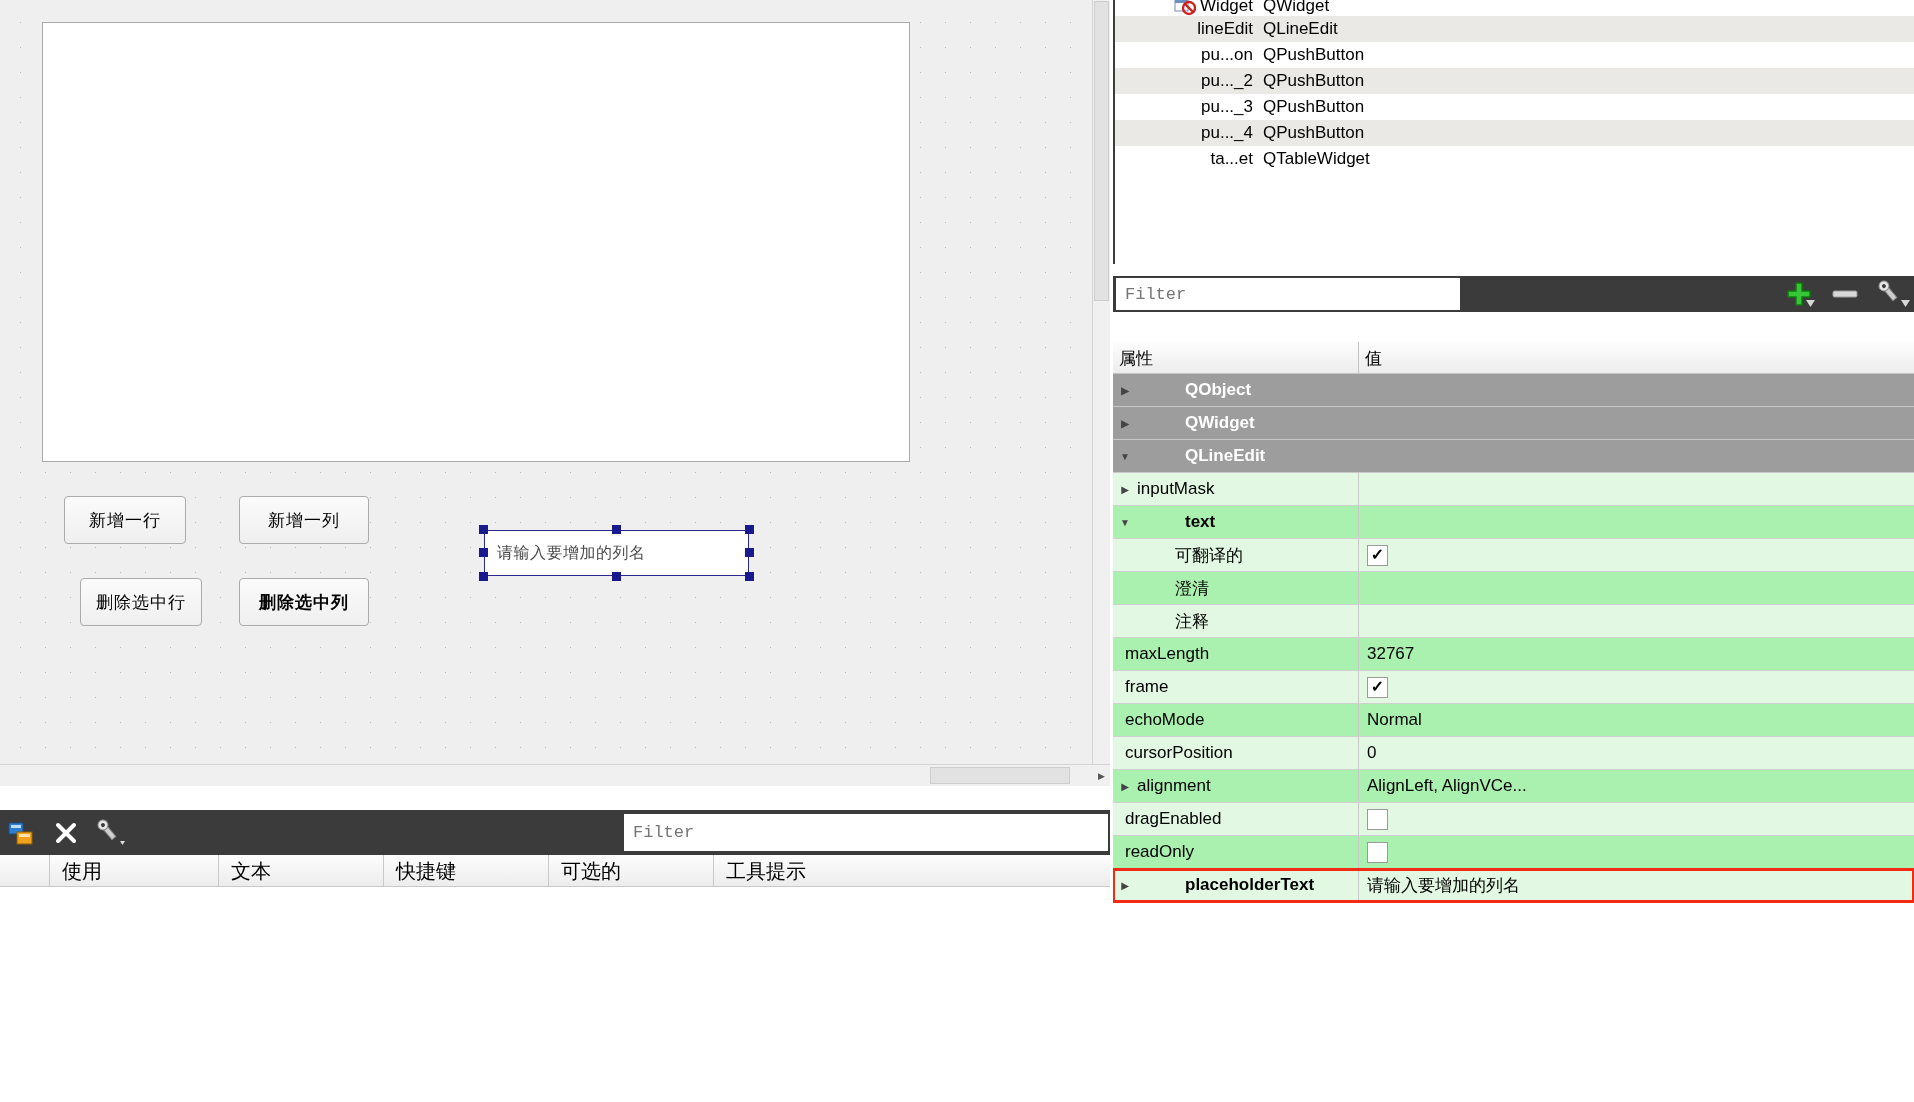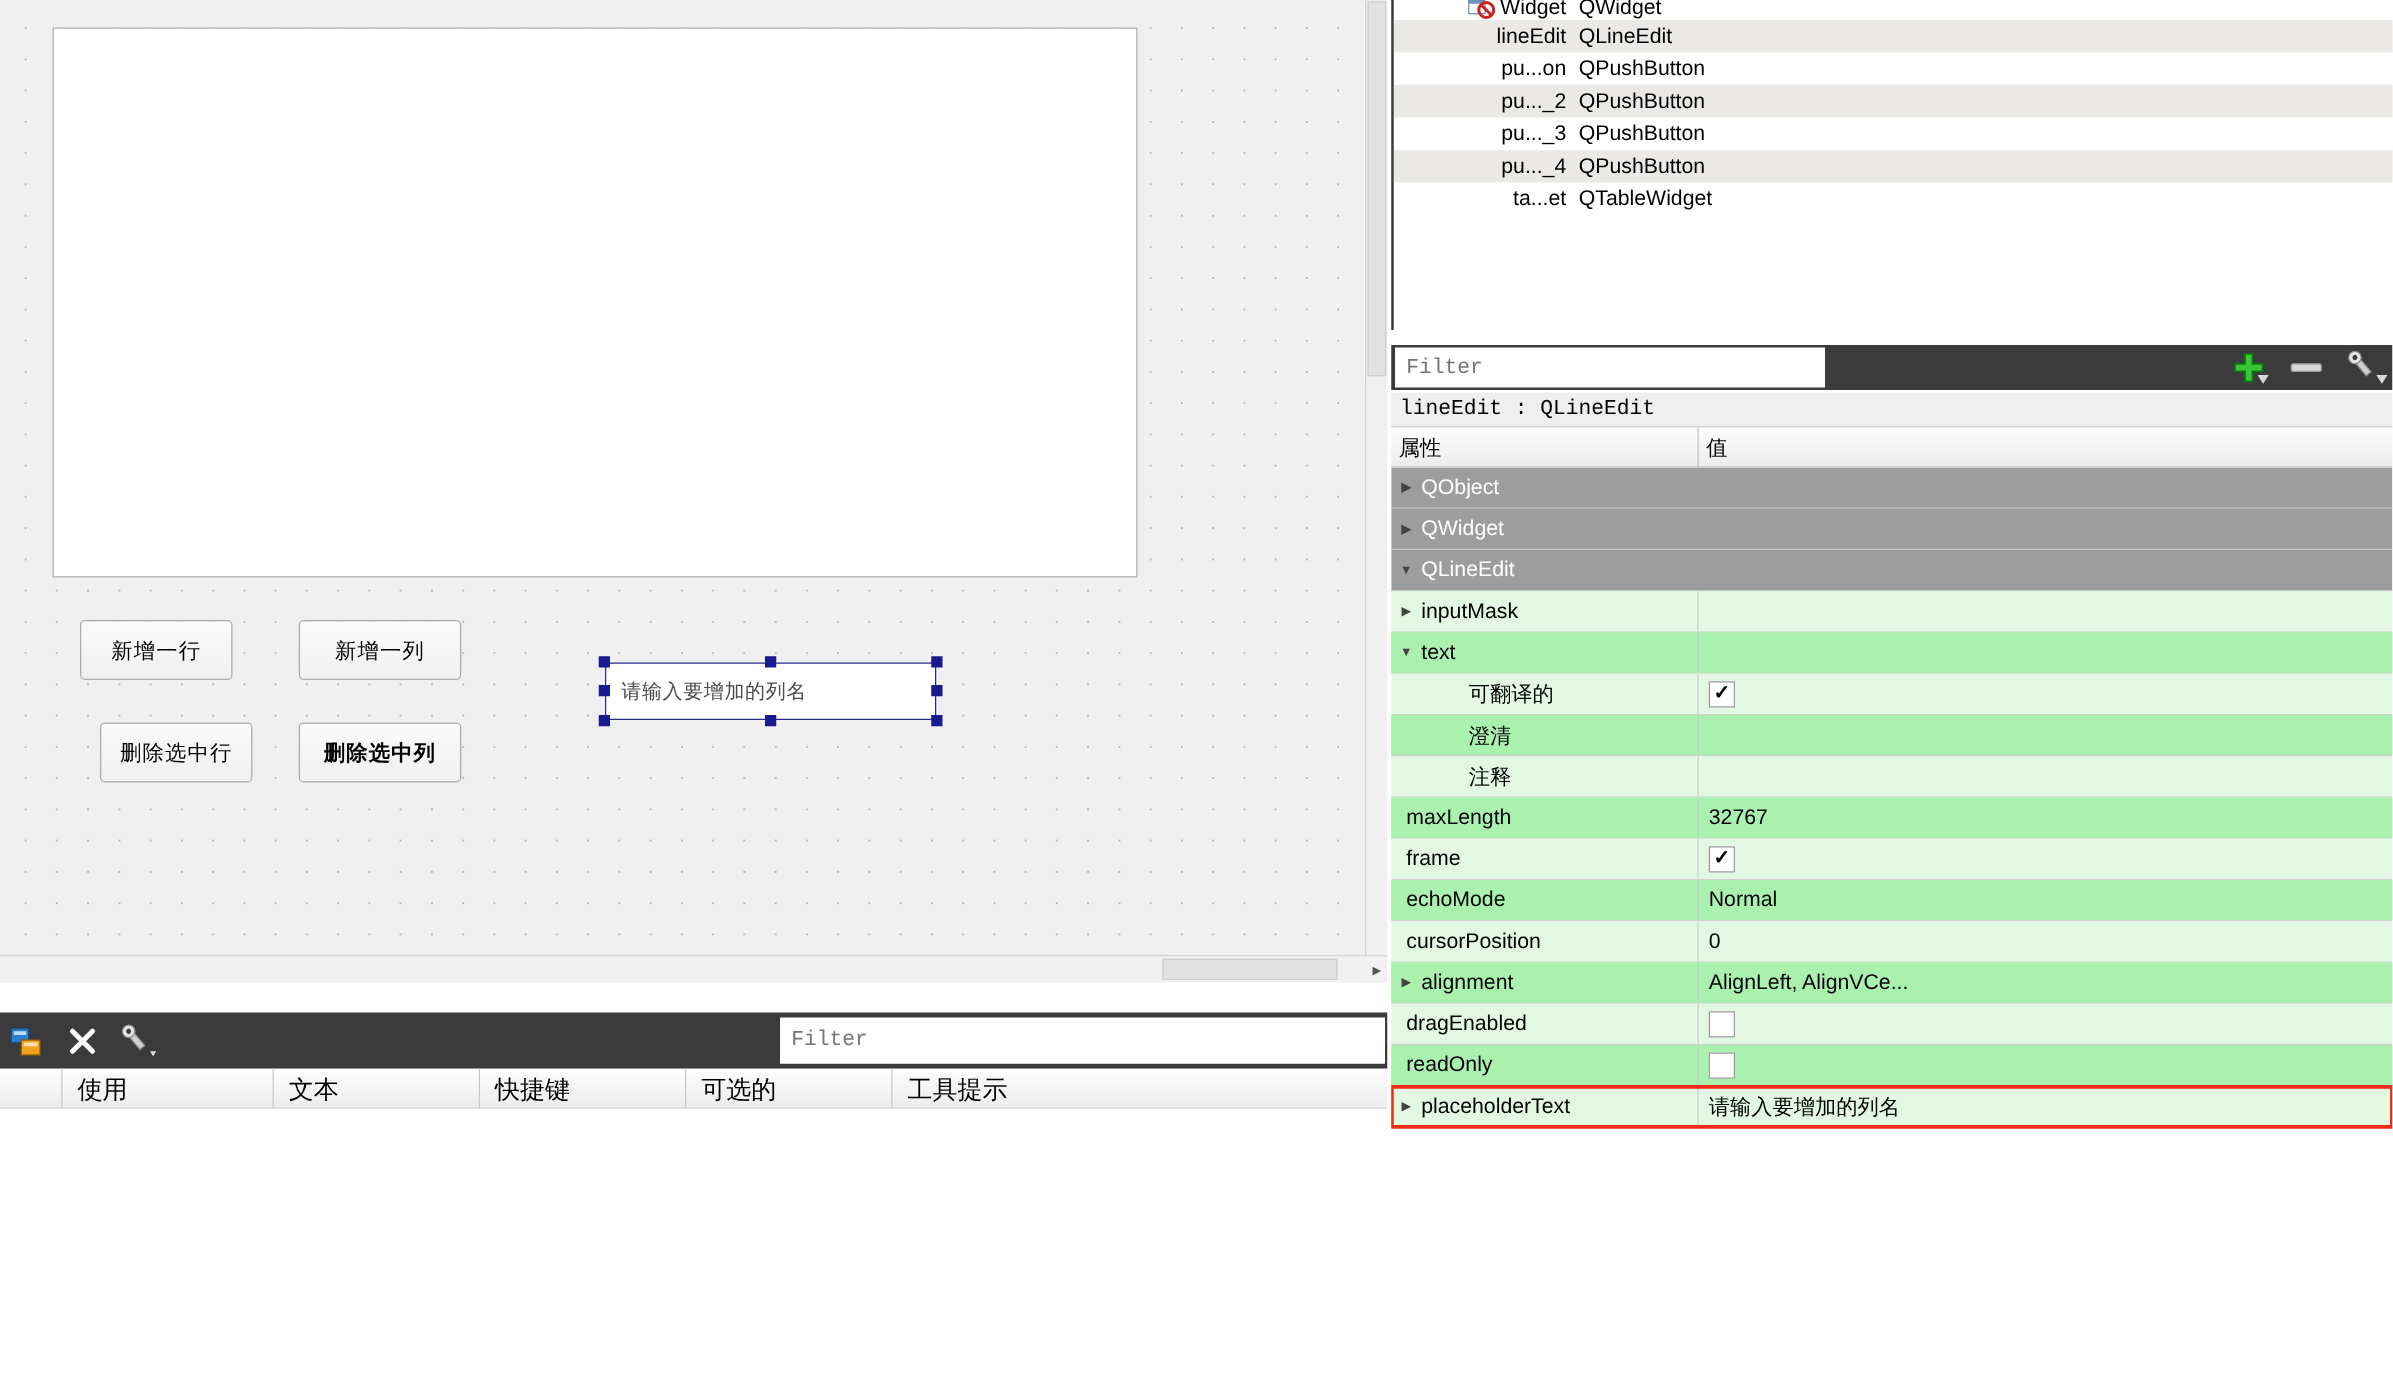--- a/index.html
+++ b/index.html
@@ -280,21 +280,21 @@
 
   .arrow-cell {
     width: 24px; display: flex; align-items: center; justify-content: center;
     font-size: 10px; color: #444;
     flex: none;
   }
   .indent-0 { padding-left: 0; }
   .indent-1 { padding-left: 12px; }
   .indent-2 { padding-left: 62px; }
   .pname-text { white-space: nowrap; }
-  .pname.bold .pname-text { font-weight: normal; }
+  .pname.bold .pname-text { font-weight: bold; margin-left: 48px; }
 
   .qcheck {
     width: 21px; height: 21px;
     background: #ffffff;
     border: 1px solid #9a9a9a;
     display: flex; align-items: center; justify-content: center;
     font-size: 16px; line-height: 1; color: #000;
     font-weight: bold;
   }
   .prow.highlight {
@@ -473,21 +473,20 @@
               <circle cx="14.5" cy="4" r="2" fill="#3b3b3b"></circle>
             </g>
           </svg>
           <svg width="9" height="9" viewBox="0 0 9 9" style="position:absolute;right:4px;bottom:4px;">
             <path d="M0 1 L9 1 L4.5 8 z" fill="#d8d8d8"></path>
           </svg>
         </div>
       </div>
     </div>
 
-    <div id="prop-object-label">lineEdit : QLineEdit</div>
 
     <div id="prop-head">
       <div class="ph-col name cjk">属性</div>
       <div class="ph-col value cjk">值</div>
     </div>
 
     <div id="prop-rows">
 
       <div class="prow group">
         <div class="pname bold indent-0">

